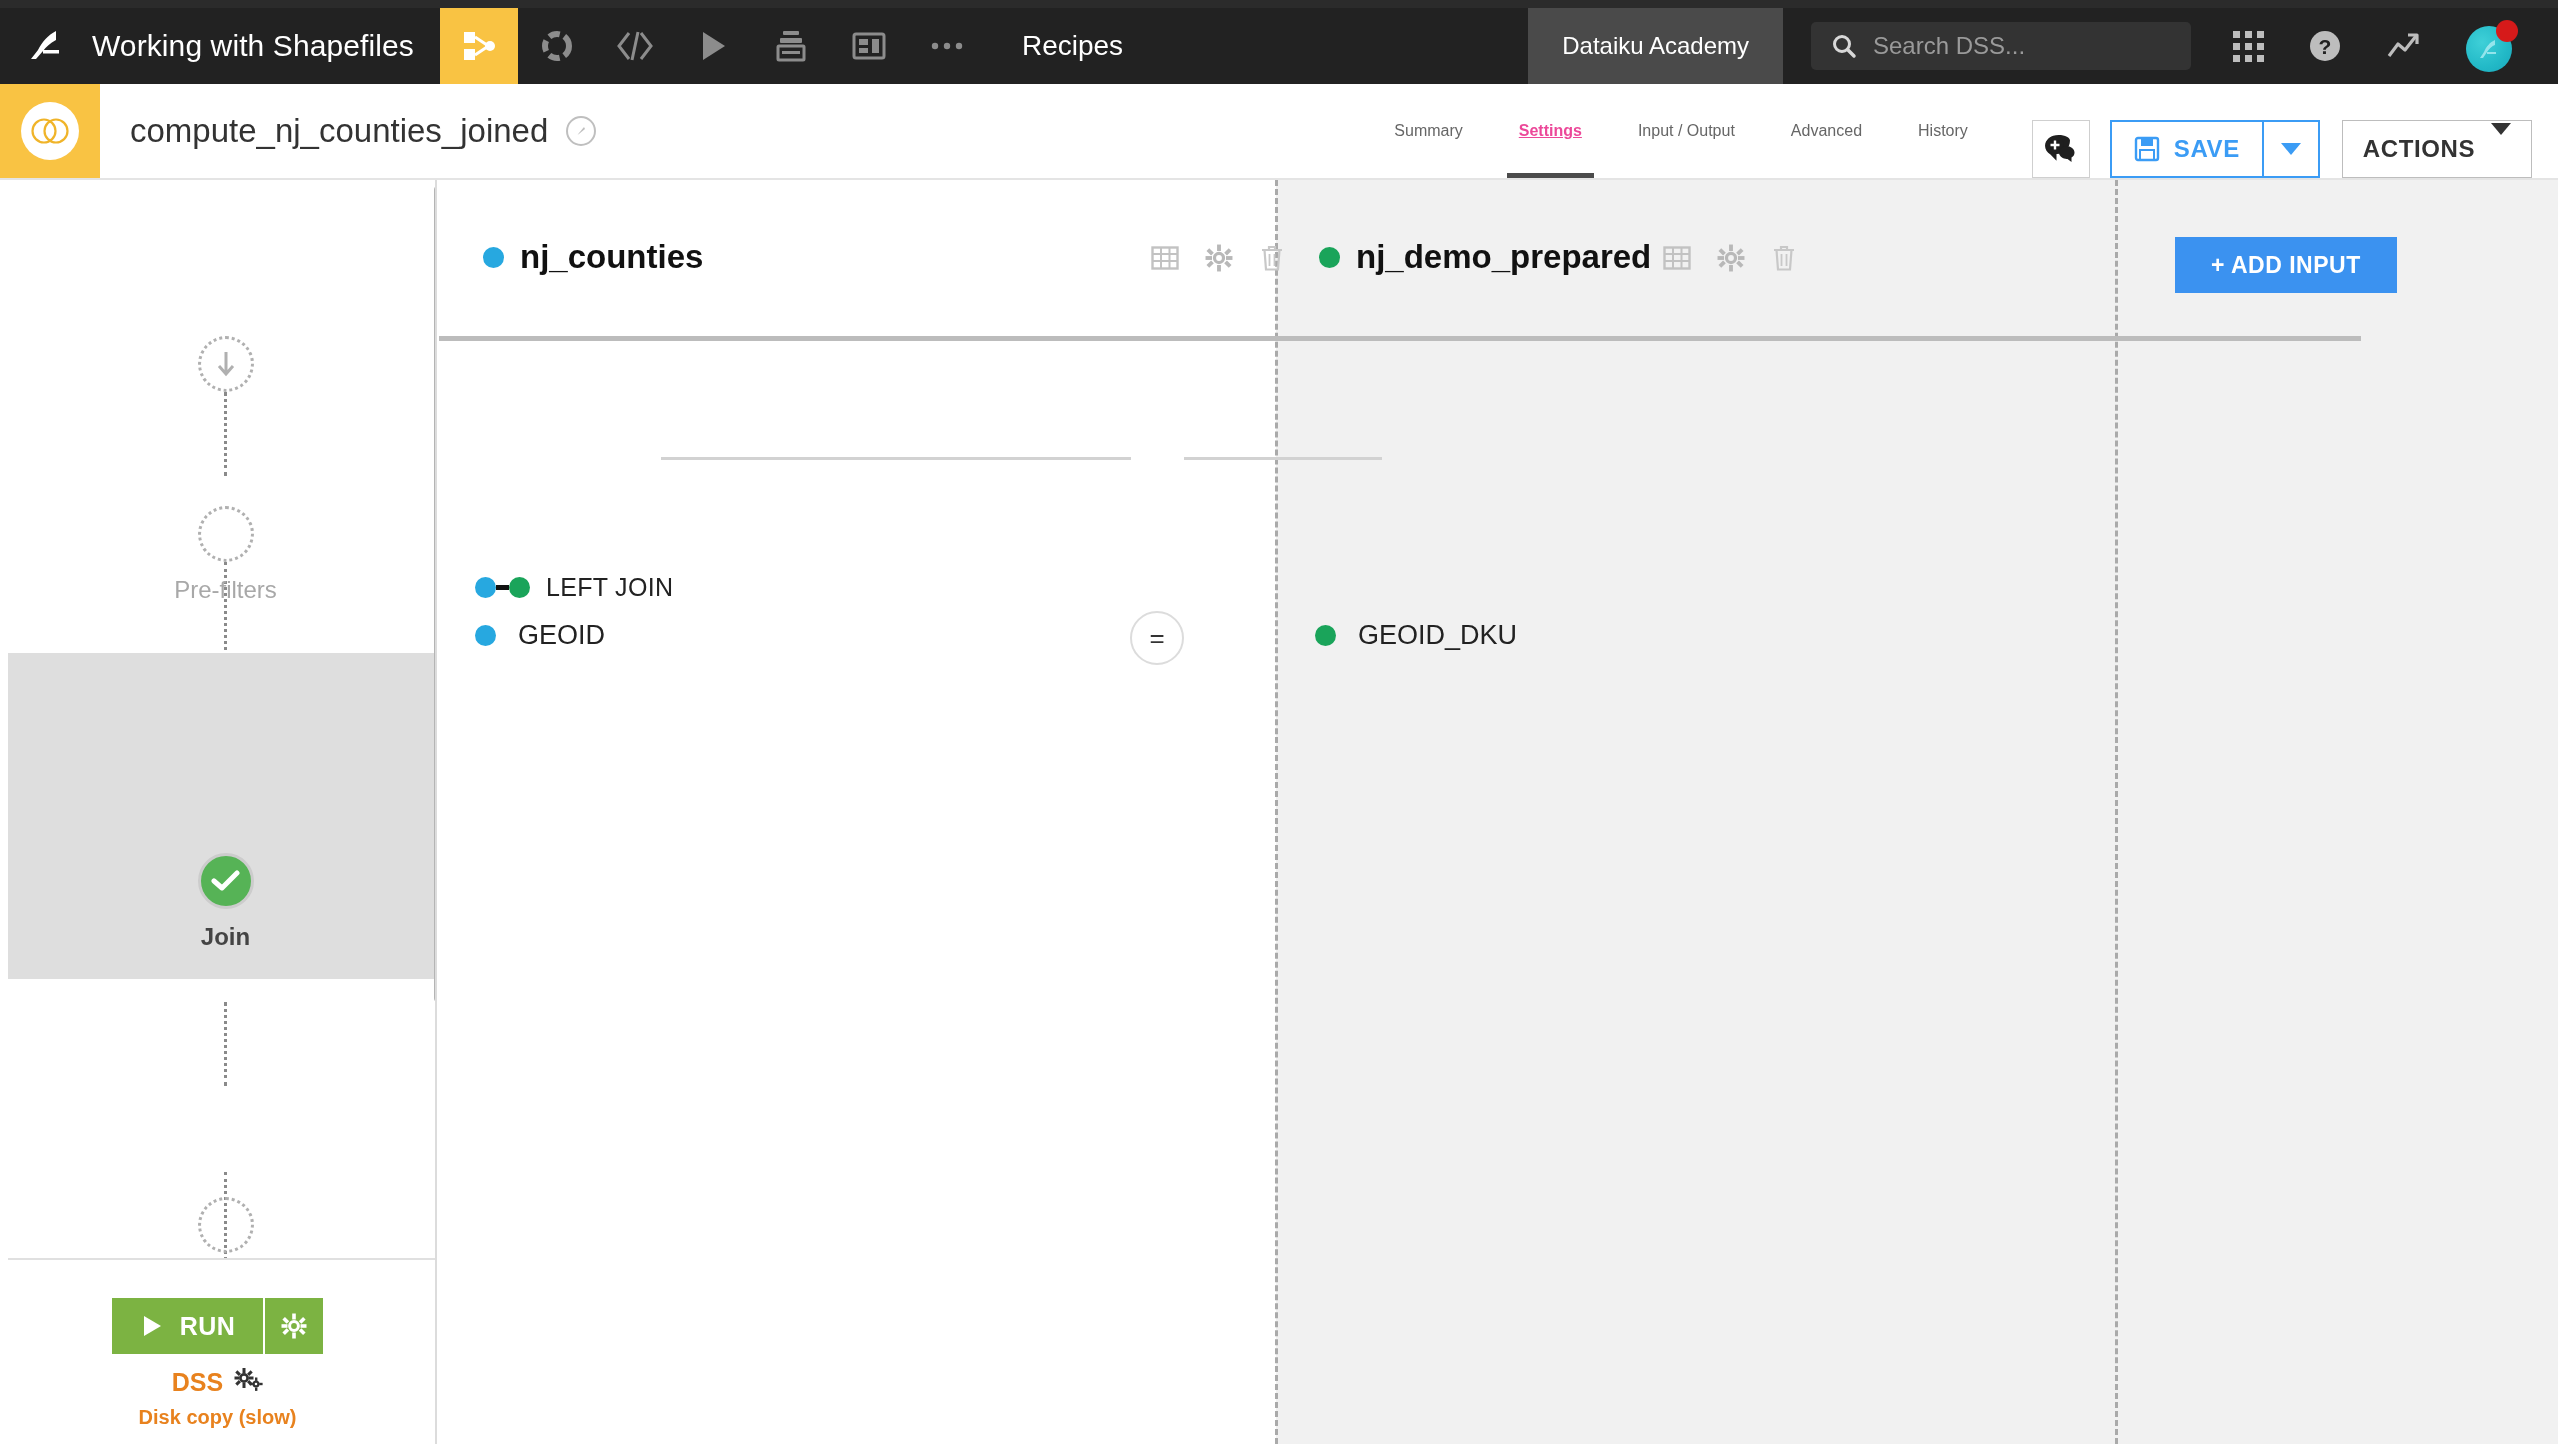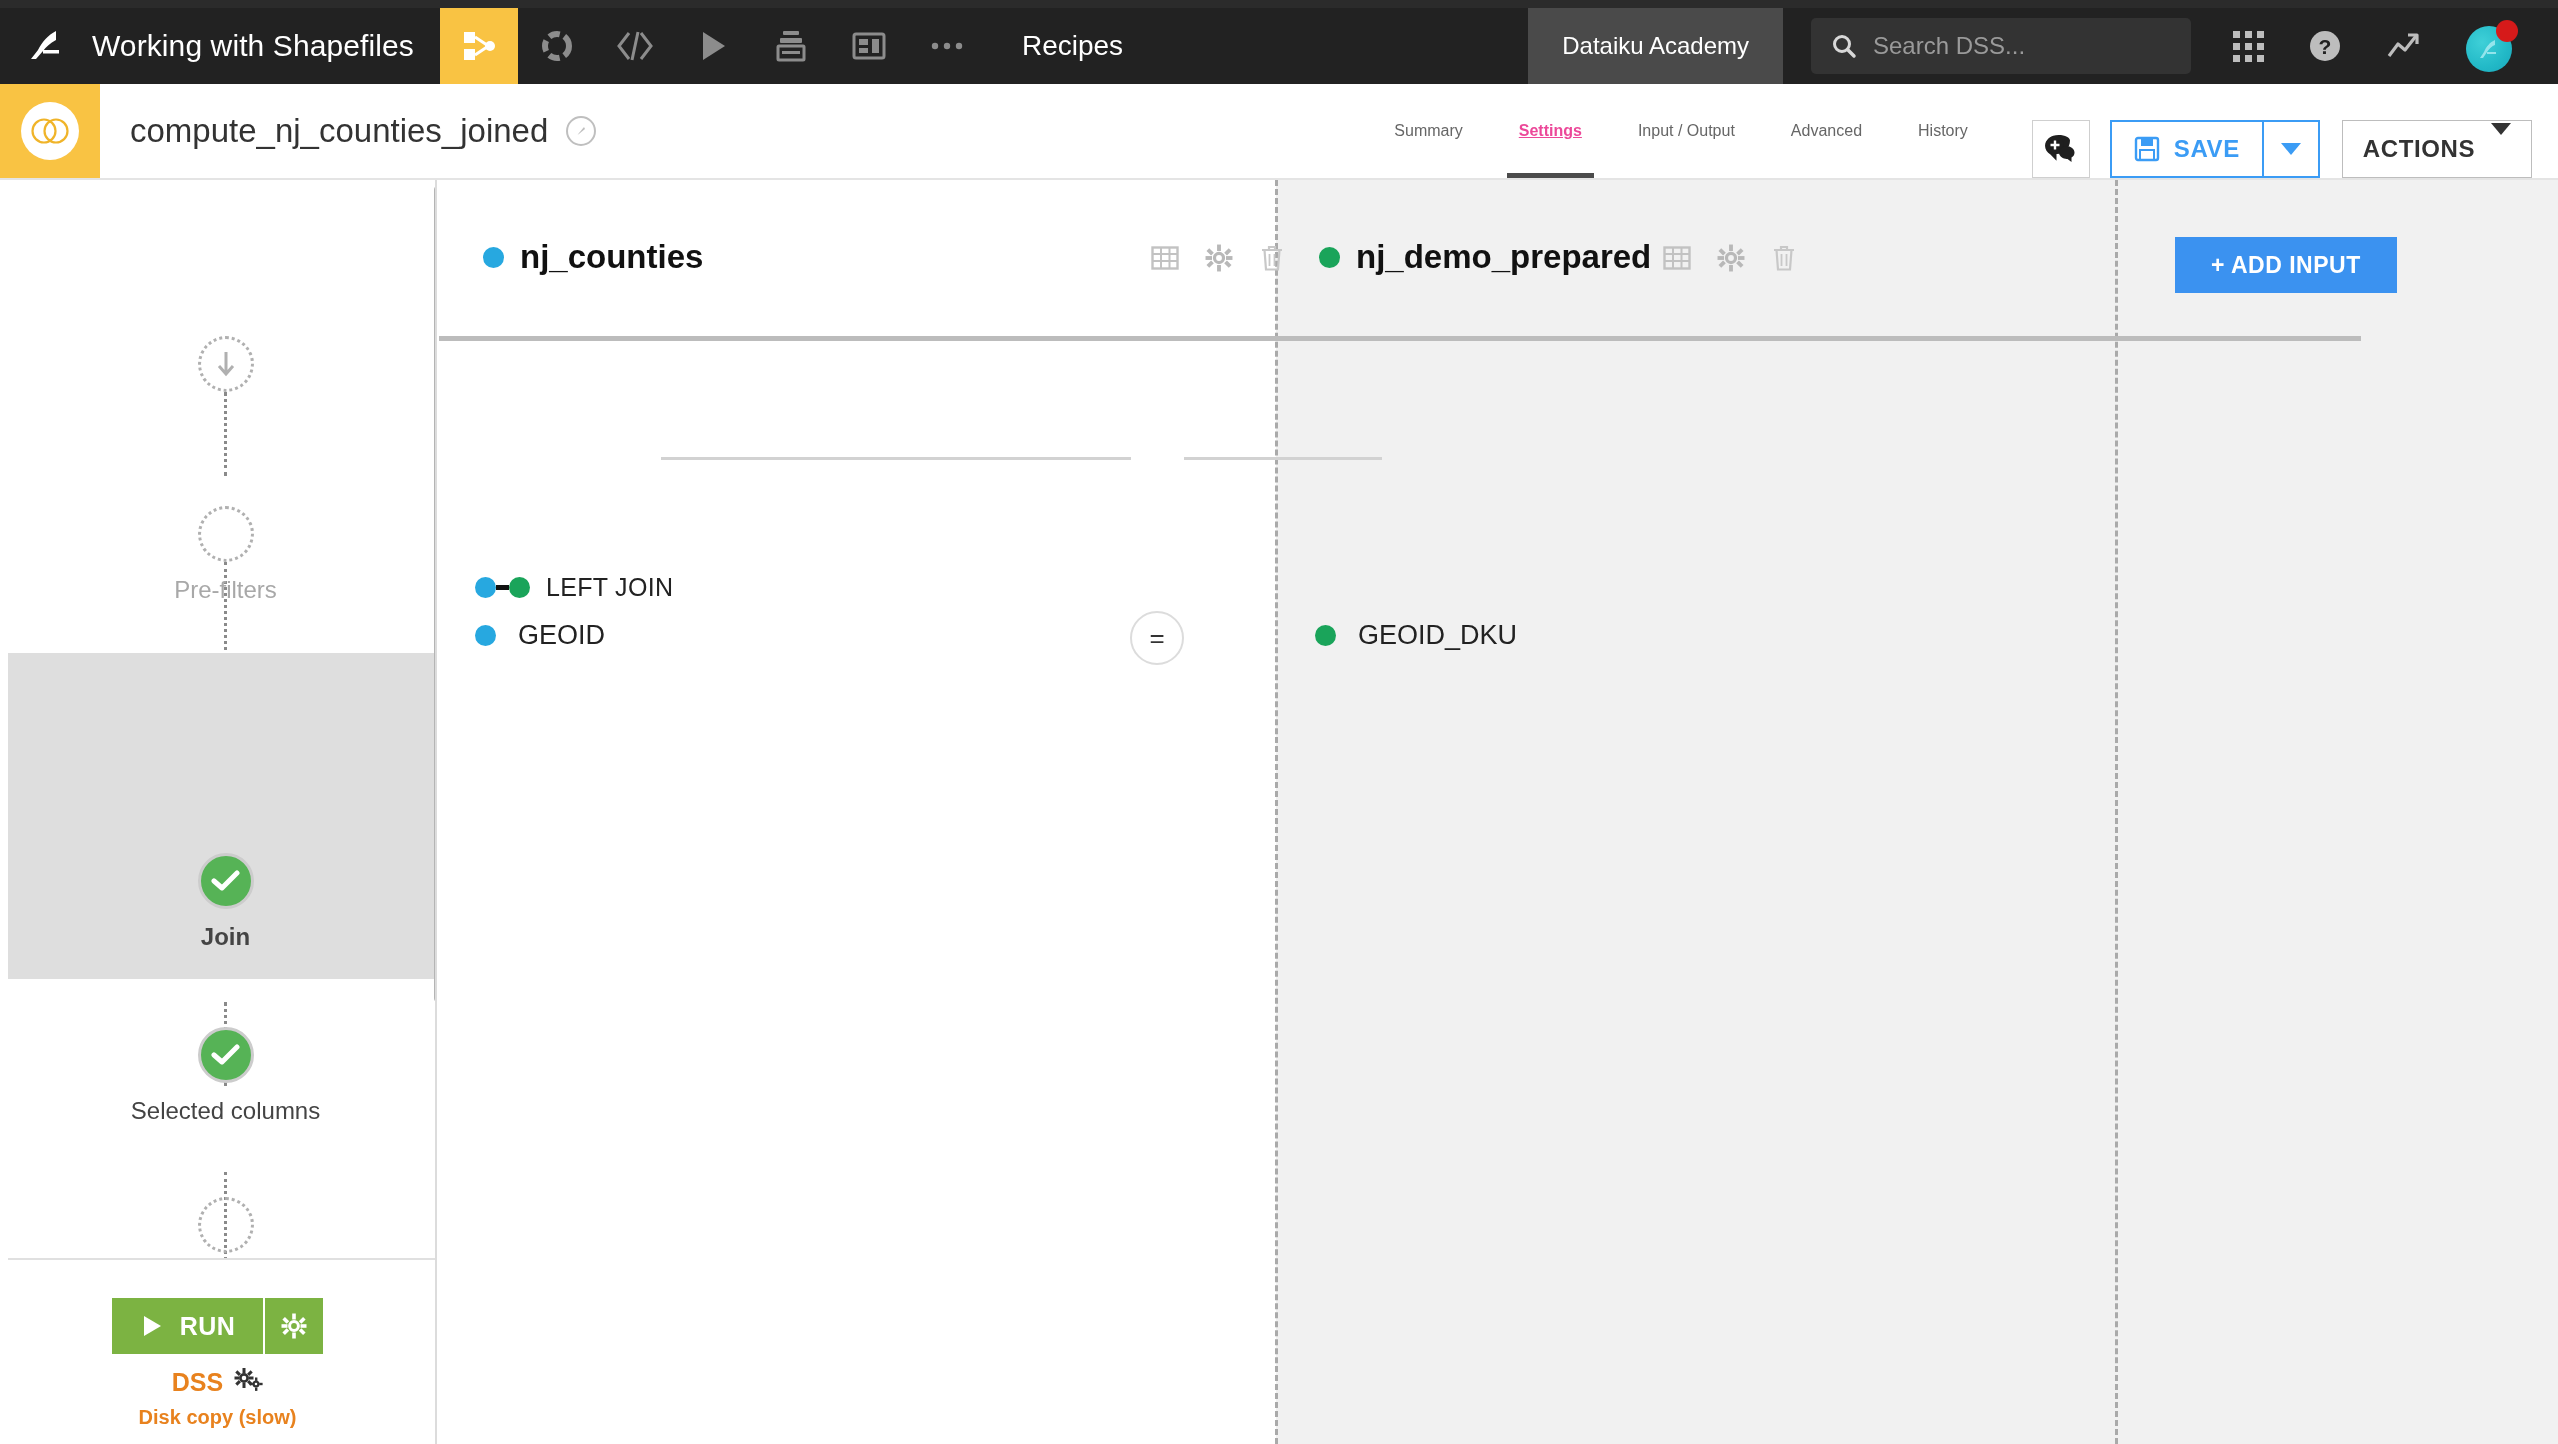--- a/index.html
+++ b/index.html
@@ -64,21 +64,21 @@
     height: 76px;
     white-space: nowrap;
     flex: 0 0 auto;
   }
   .search-wrap {
     display: flex; align-items: center;
     padding-left: 28px; padding-right: 20px;
     flex: 0 0 auto;
   }
   .search-box {
-    width: 380px; height: 56px;
+    width: 380px; height: 48px;
     background: #333333;
     border-radius: 5px;
     display: flex; align-items: center;
     padding-left: 20px;
   }
   .search-box .mag { margin-right: 16px; flex: 0 0 auto; }
   .search-placeholder {
     color: #9a9a9a; font-size: 24px;
     white-space: nowrap;
   }
@@ -570,28 +570,20 @@
 
     <div class="step active" style="top:473px; padding-top:200px; padding-bottom:28px;">
       <div class="node done">
         <svg width="30" height="24" viewBox="0 0 30 24">
           <path d="M3 12 L11 19 L26 4" stroke="#ffffff" stroke-width="5" fill="none" stroke-linecap="round" stroke-linejoin="round"></path>
         </svg>
       </div>
       <div class="step-label">Join</div>
     </div>
 
-    <div class="step" style="top:847px;">
-      <div class="node done">
-        <svg width="30" height="24" viewBox="0 0 30 24">
-          <path d="M3 12 L11 19 L26 4" stroke="#ffffff" stroke-width="5" fill="none" stroke-linecap="round" stroke-linejoin="round"></path>
-        </svg>
-      </div>
-      <div class="step-label plain-dark">Selected columns</div>
-    </div>
 
     <div class="step" style="top:1017px;">
       <div class="node empty"></div>
 
     </div>
 
     <div class="sb-scrollbar"></div>
   </div>
 
   <div class="run-area">

